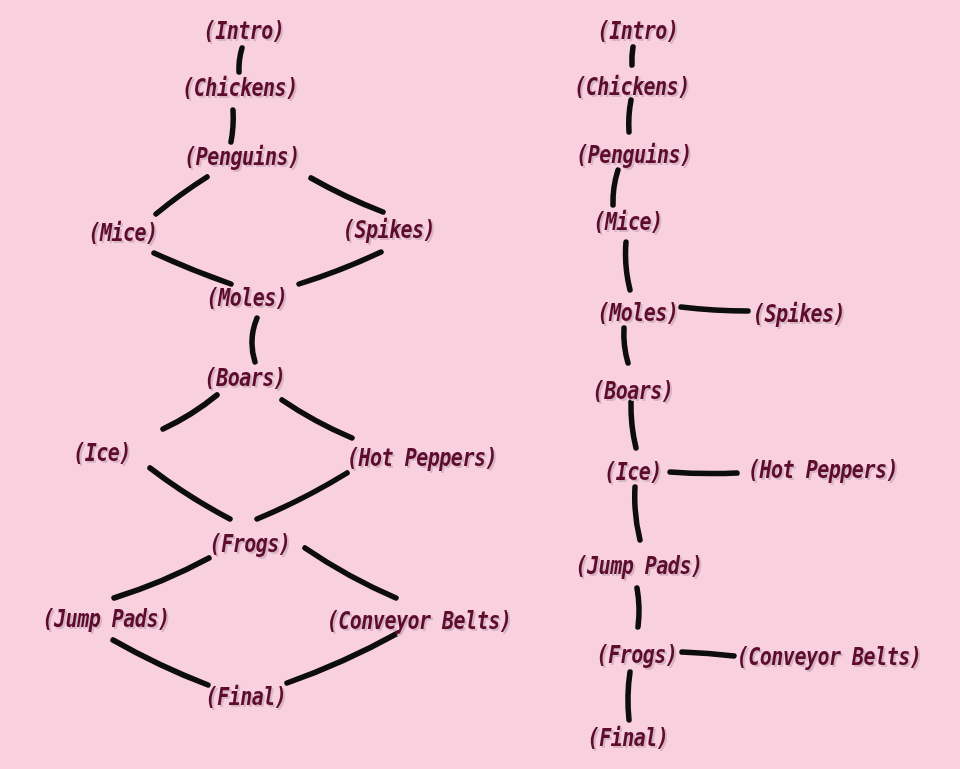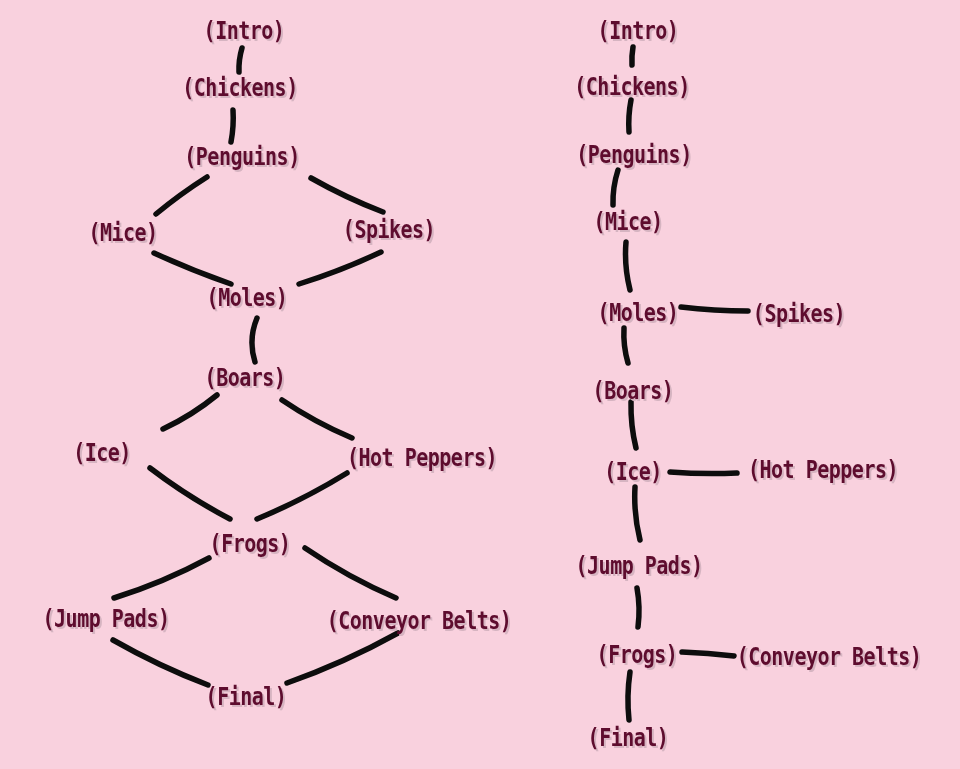--- a/index.html
+++ b/index.html
@@ -10,21 +10,21 @@
   }
   html,body{margin:0;padding:0;}
   body{
     width:960px;height:769px;
     background:var(--background);
     overflow:hidden;
     font-family:"DejaVu Sans Mono", monospace;
   }
   #canvas{
     position:relative;
-    width:942px;height:769px;
+    width:942px;height:769px;font-style:italic;
   }
   .diagram{
     position:absolute;left:0;top:0;width:960px;height:769px;
   }
   .diagram svg{
     position:absolute;left:0;top:0;width:960px;height:769px;
     display:block;
   }
   .edge{
     fill:none;

